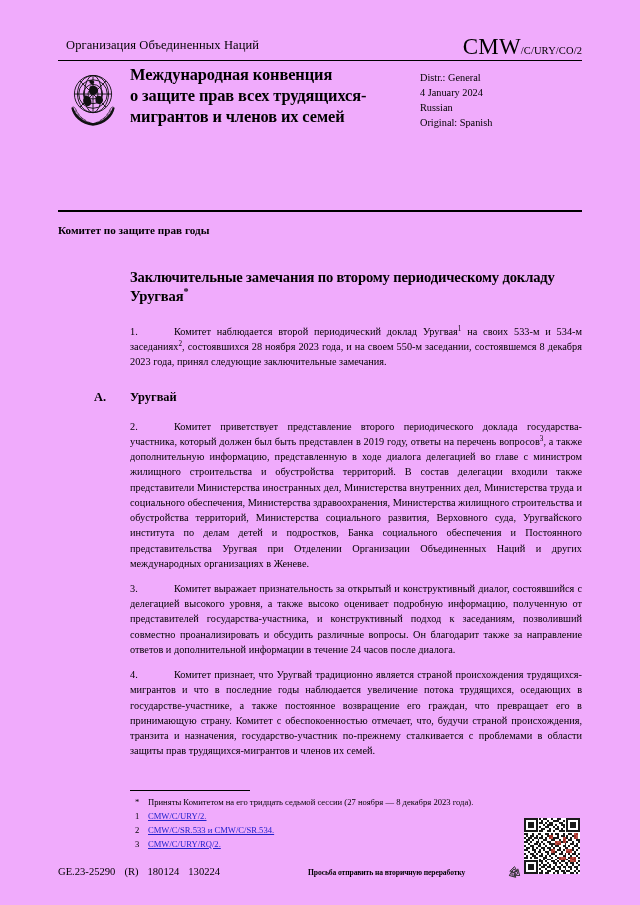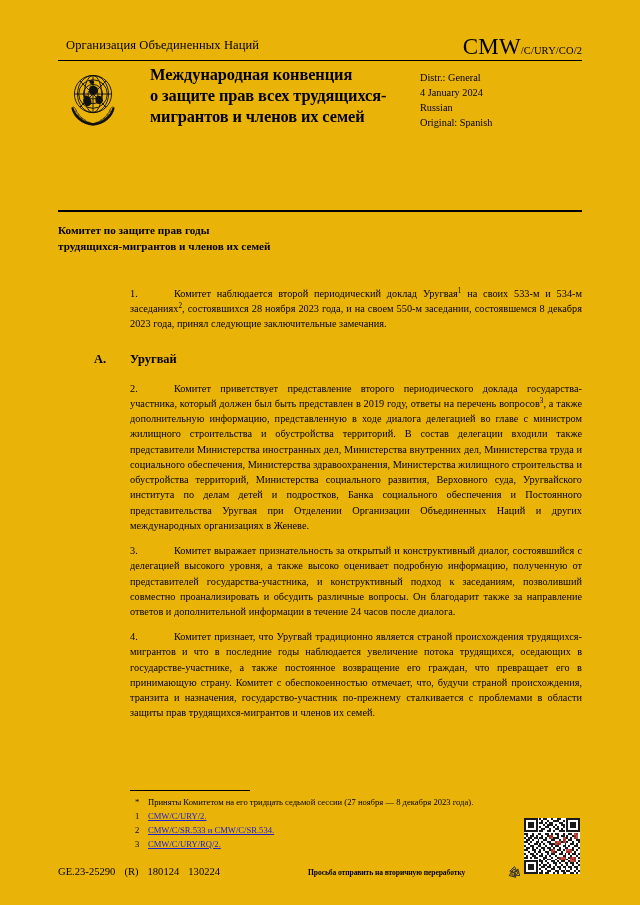--- a/index.html
+++ b/index.html
@@ -8,21 +8,21 @@
     background: #ffffff;
   }
   body {
     font-family: "Liberation Serif", "DejaVu Serif", serif;
     color: #000000;
   }
   .page {
     position: relative;
     width: 640px;
     height: 905px;
-    background: #eab308;
+    background: #f0abfc;
     overflow: hidden;
     box-sizing: border-box;
   }
   .sheet {
     position: absolute;
     left: 58px;
     top: 0;
     width: 524px;
     height: 905px;
   }
@@ -83,21 +83,20 @@
   }
   .conv-title {
     position: absolute;
     left: 72px;
     top: -2px;
     width: 272px;
     font-size: 16.4px;
     font-weight: bold;
     line-height: 1.28;
     letter-spacing: -0.1px;
-    margin-left: 20px;
   }
   .distr-block {
     position: absolute;
     left: 362px;
     top: 5px;
     width: 162px;
     font-size: 10.3px;
     line-height: 1.45;
   }
 
@@ -313,25 +312,25 @@
       <div>4 January 2024</div>
       <div>Russian</div>
       <div>Original: Spanish</div>
     </div>
   </div>
 
   <div class="rule-thick"></div>
 
   <div class="committee">
     <div>Комитет по защите прав годы</div>
-    <div>трудящихся-мигрантов и членов их семей</div>
   </div>
 
   <div class="body-area">
 
+    <div class="doc-title"><span>Заключительные замечания по второму периодическому докладу Уругвая</span><sup>*</sup></div>
 
     <div class="para" style="margin-top:18px;">
       <span class="num">1.</span>
       <span class="txt"><span>Комитет наблюдается второй периодический доклад Уругвая</span><sup>1</sup><span> на своих 533-м и 534-м заседаниях</span><sup>2</sup><span>, состоявшихся 28 ноября 2023 года, и на своем 550-м заседании, состоявшемся 8 декабря 2023 года, принял следующие заключительные замечания.</span></span>
     </div>
 
     <div class="section-head" style="margin-top:20px;">
       <span class="letter">A.</span>
       <span class="label">Уругвай</span>
     </div>

